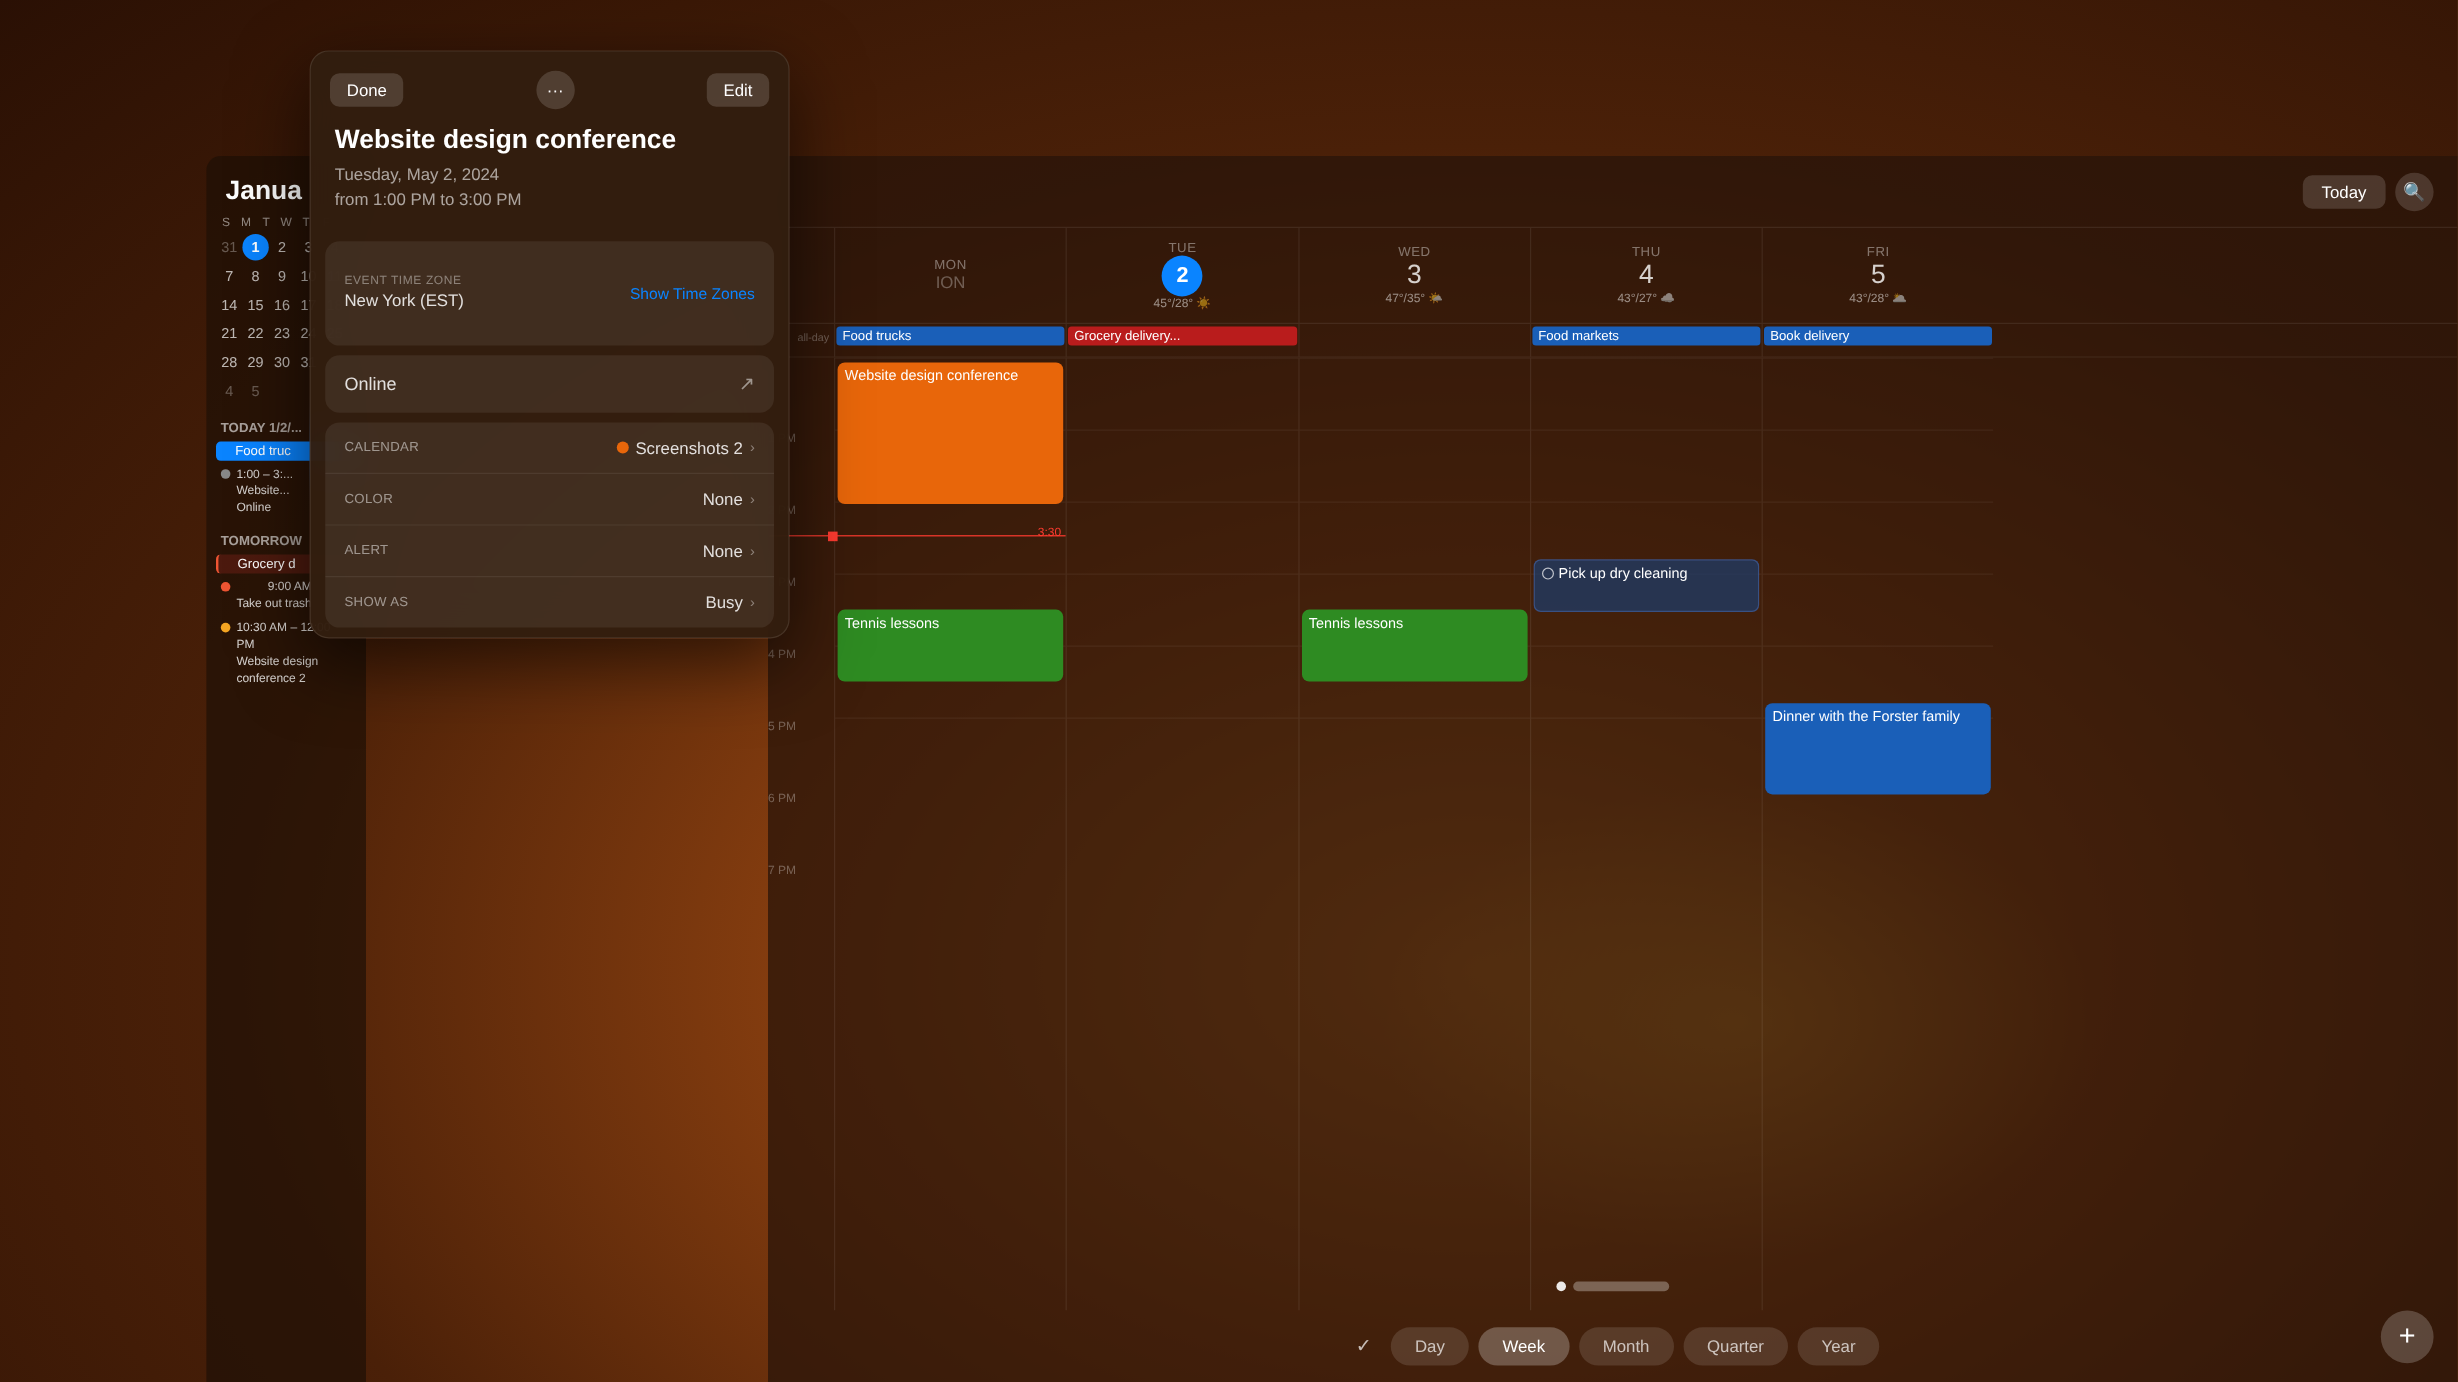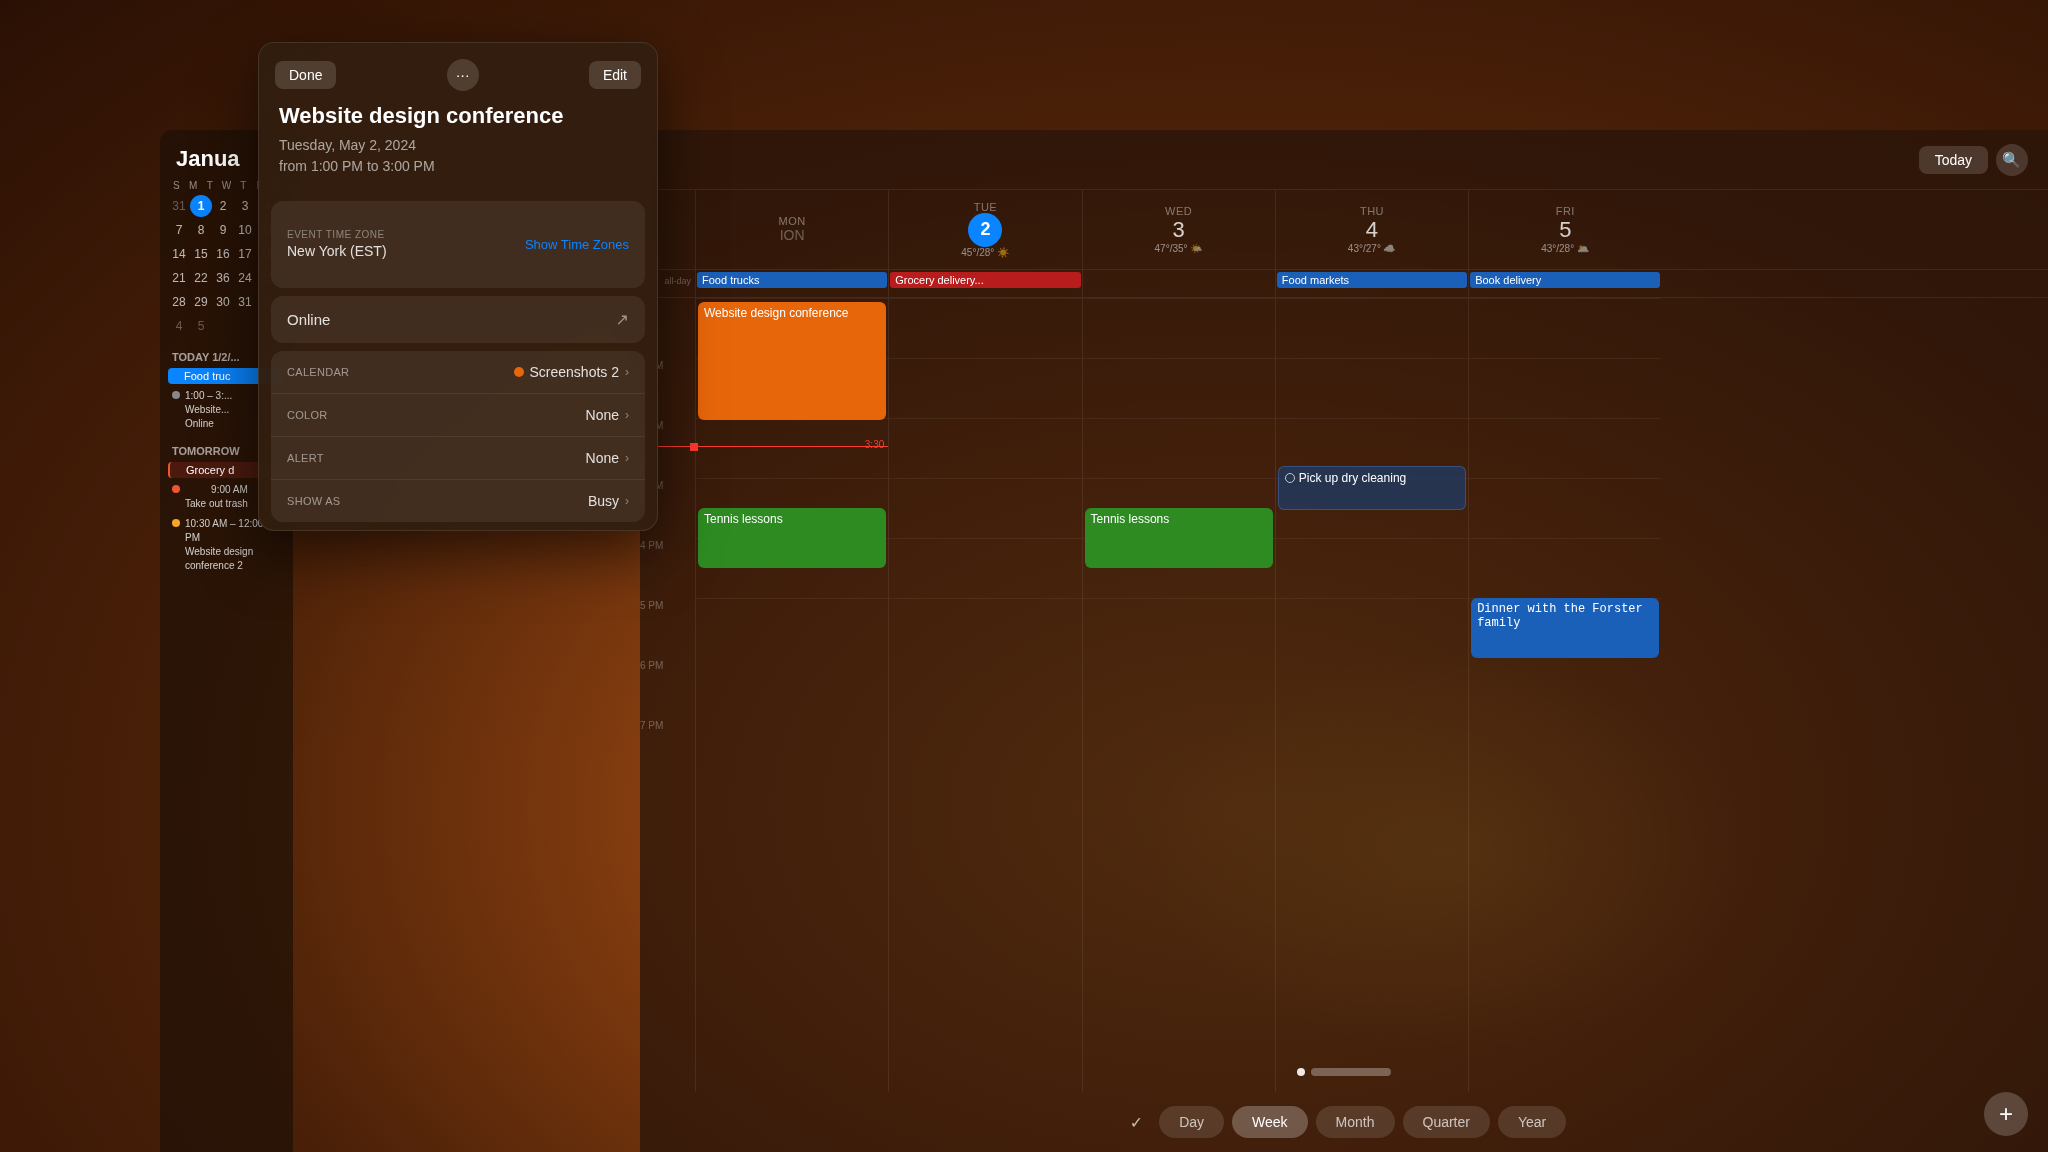--- a/index.html
+++ b/index.html
@@ -40,21 +40,21 @@
       bottom: 0;
       background: rgba(40,20,10,0.75);
       border-radius: 16px 0 0 0;
       z-index: 1;
     }
 
     
     .sidebar {
       position: absolute;
       top: 130px;
-      left: 160px;
+      left: 172px;
       width: 133px;
       bottom: 0;
       background: rgba(30,15,5,0.7);
       border-radius: 12px 0 0 0;
       z-index: 1;
       padding: 12px 8px;
       color: #fff;
       font-size: 13px;
     }
 
@@ -622,21 +622,21 @@
     <div class="sidebar-day">13</div>
     <div class="sidebar-day">14</div>
     <div class="sidebar-day">15</div>
     <div class="sidebar-day">16</div>
     <div class="sidebar-day">17</div>
     <div class="sidebar-day">18</div>
     <div class="sidebar-day">19</div>
     <div class="sidebar-day">20</div>
     <div class="sidebar-day">21</div>
     <div class="sidebar-day">22</div>
-    <div class="sidebar-day">36</div>
+    <div class="sidebar-day">23</div>
     <div class="sidebar-day">24</div>
     <div class="sidebar-day">25</div>
     <div class="sidebar-day">26</div>
     <div class="sidebar-day">27</div>
     <div class="sidebar-day">28</div>
     <div class="sidebar-day">29</div>
     <div class="sidebar-day">30</div>
     <div class="sidebar-day">31</div>
     <div class="sidebar-day dimmed">1</div>
     <div class="sidebar-day dimmed">2</div>
@@ -805,21 +805,21 @@
       </div>
 
       <div class="day-col">
         <div class="hour-line" style="top:0;"></div>
         <div class="hour-line" style="top:60px;"></div>
         <div class="hour-line" style="top:120px;"></div>
         <div class="hour-line" style="top:180px;"></div>
         <div class="hour-line" style="top:240px;"></div>
         <div class="hour-line" style="top:300px;"></div>
 
-        <div class="cal-event event-blue" style="top:300px;height:60px;font-family:Liberation Mono, monospace;">
+        <div class="cal-event event-blue" style="top:288px;height:76px;">
           <div class="event-title">Dinner with the Forster family</div>
         </div>
       </div>
     </div>
   </div>
 
   <div class="page-dots">
     <div class="page-dot active"></div>
     <div class="page-bar"></div>
   </div>

